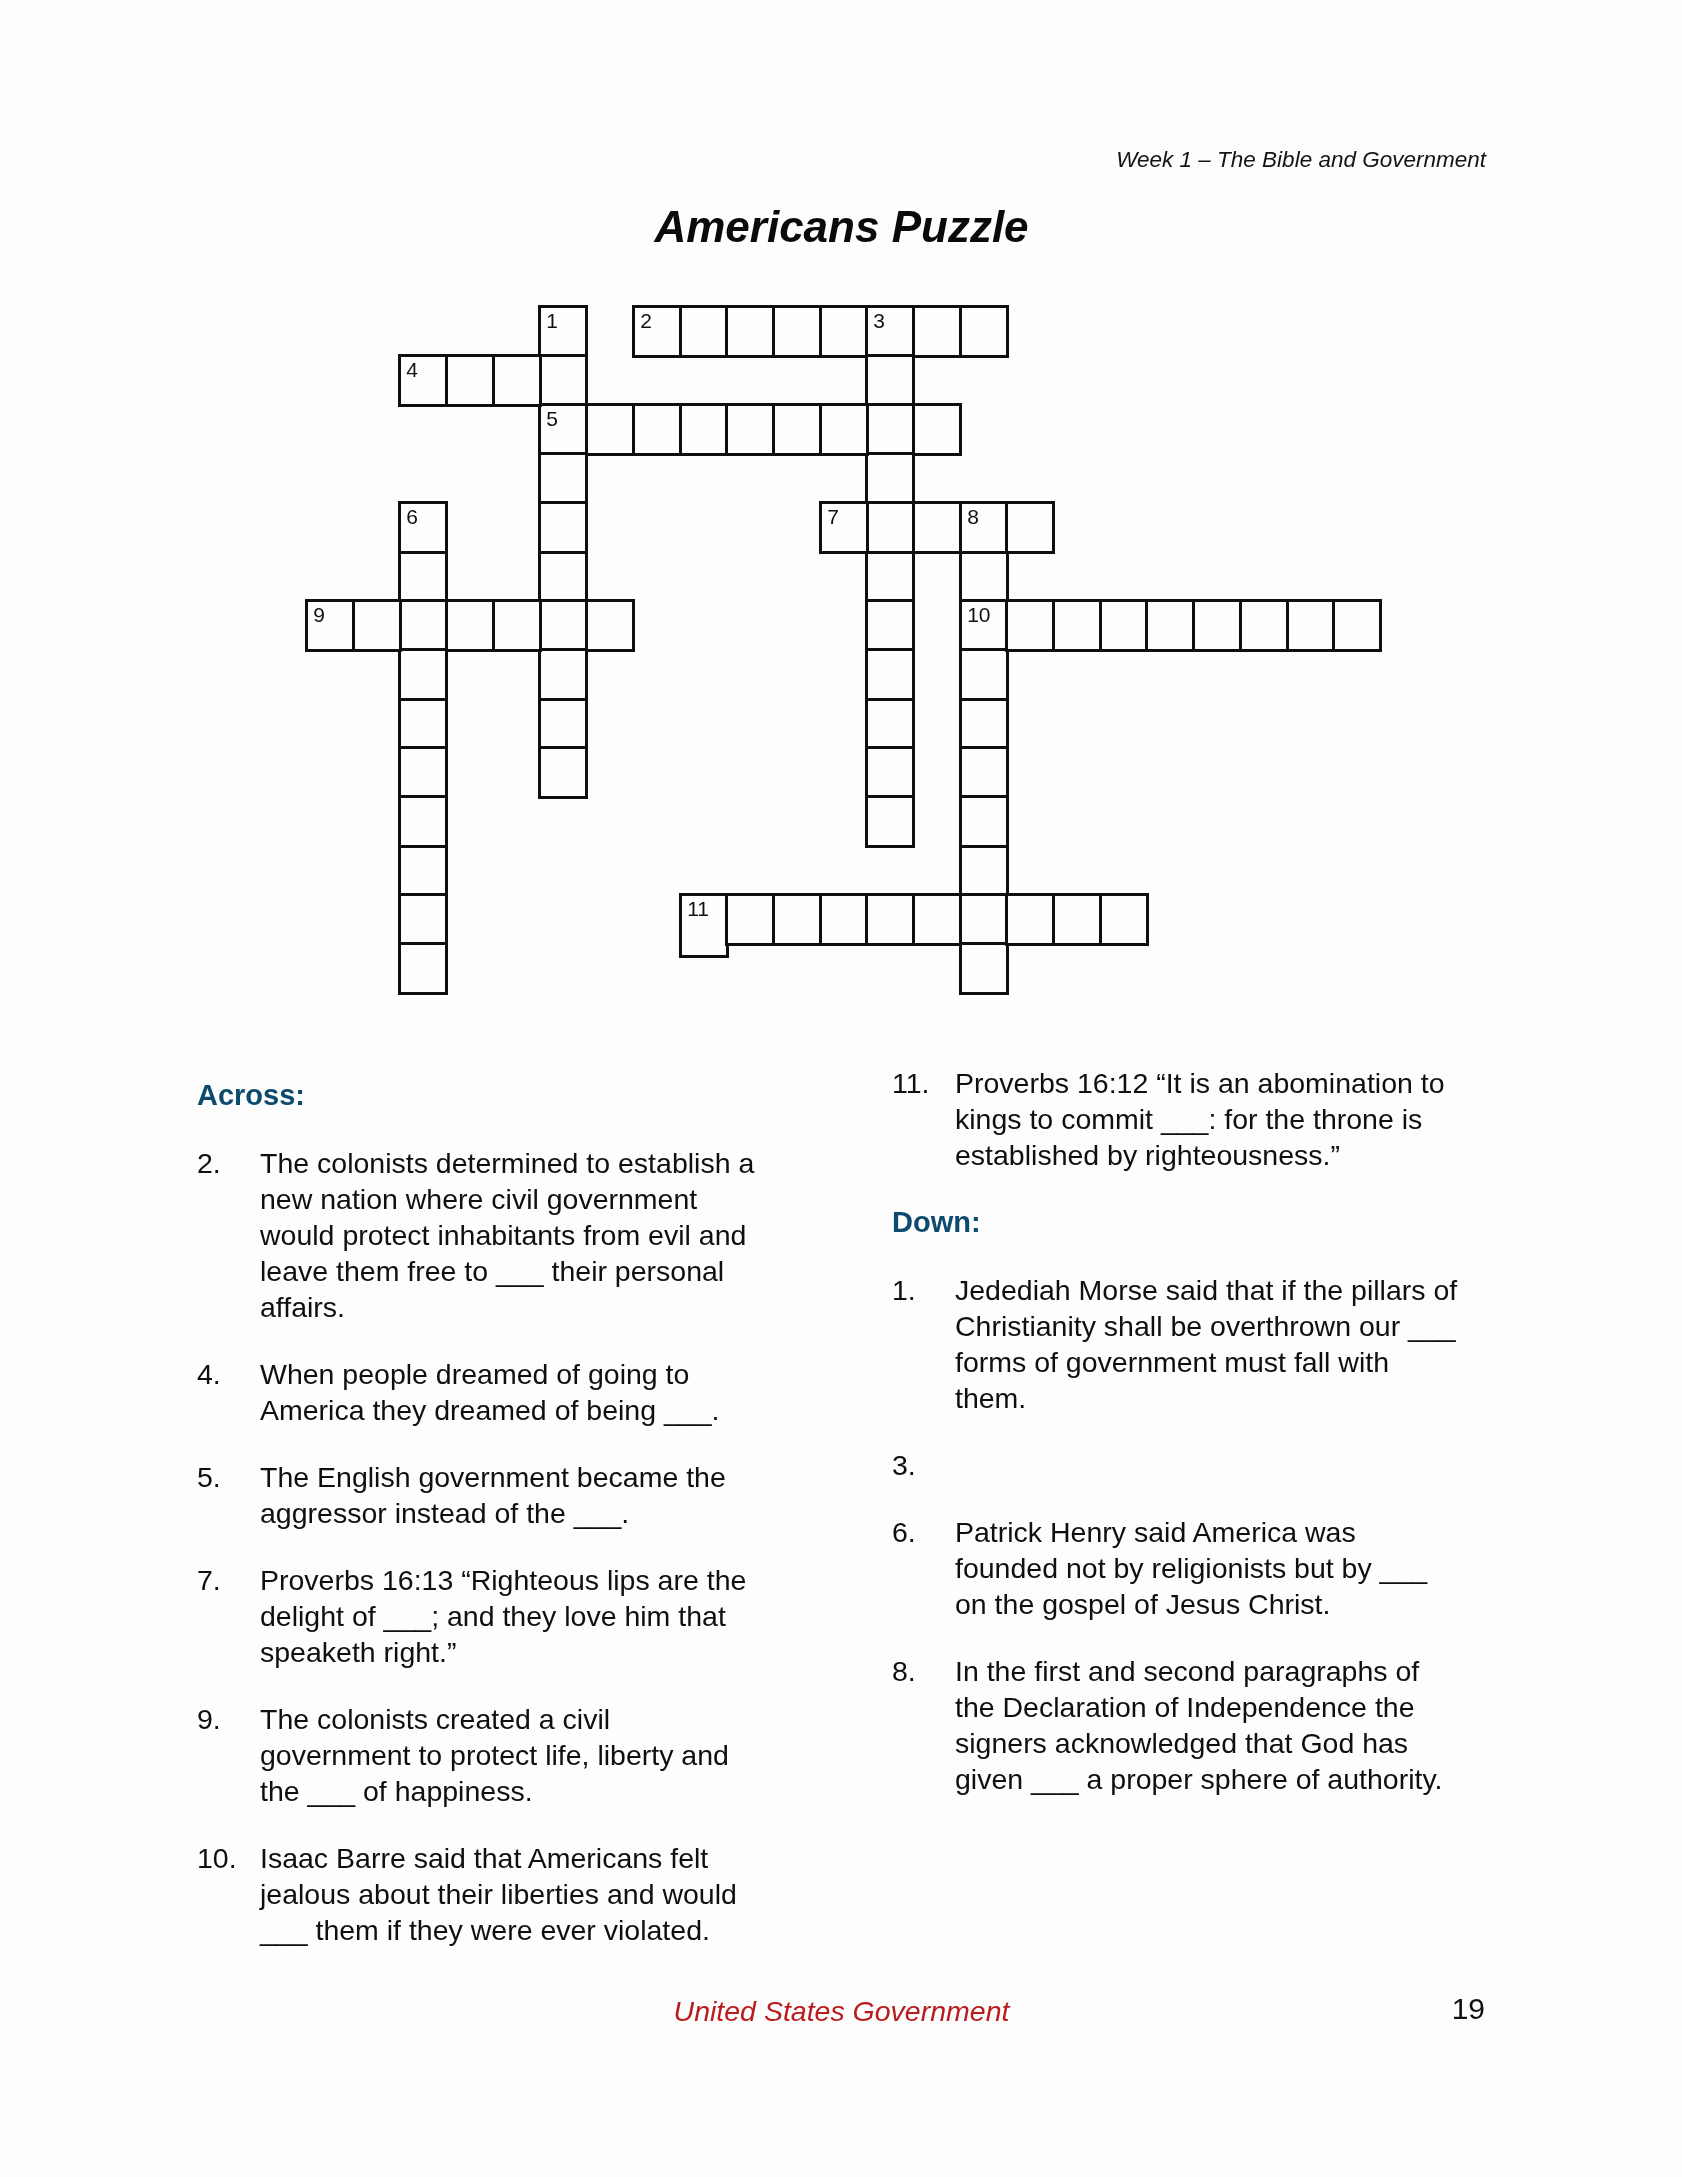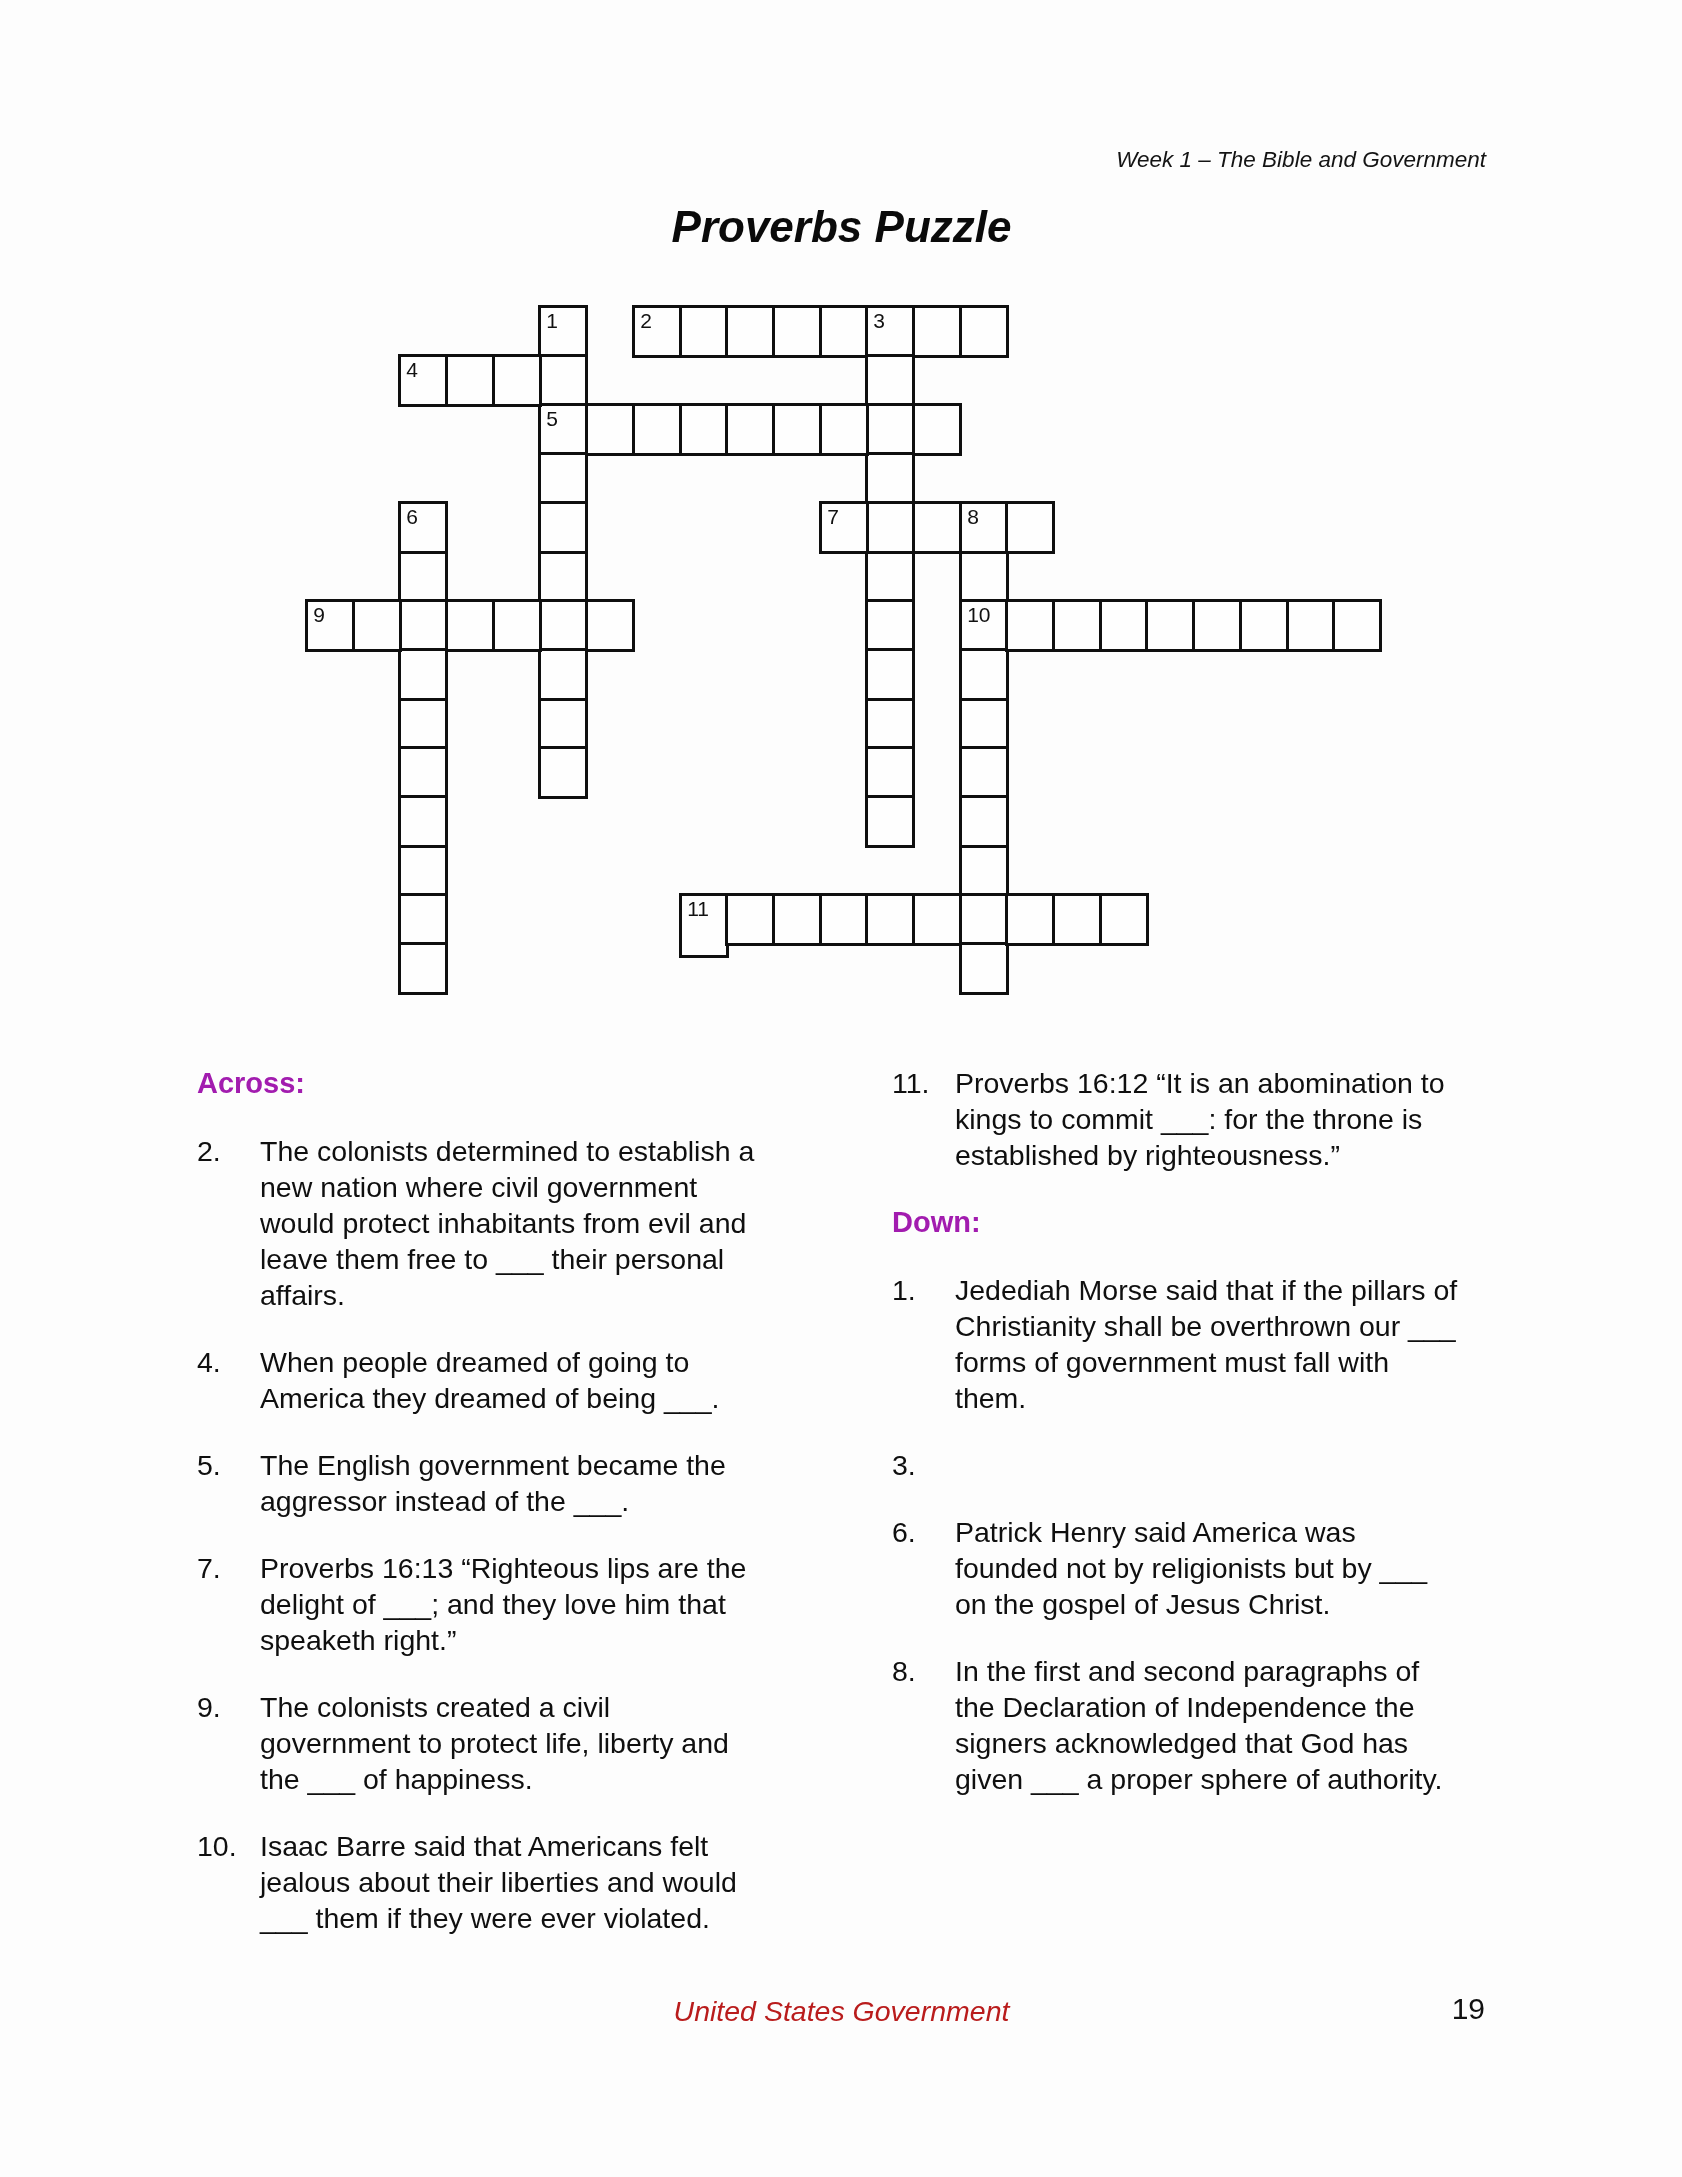--- a/index.html
+++ b/index.html
@@ -38,21 +38,21 @@
   }
   .cell-num {
     position:absolute; left:5.2px; top:0px;
     font-size:21px; line-height:26px; color:#111;
   }
   .clue-col { position:absolute; }
   .col-left  { left:197px; top:1065px; width:640px; }
   .col-right { left:892px; top:1065px; width:605px; }
   .section-heading {
     font-size:29px; font-weight:bold; line-height:36px;
-    margin:0 0 32px 0; color:#a21caf;
+    margin:12px 0 32px 0; color:#0c4a6e;
   }
   .clue {
     display:flex; align-items:flex-start;
     margin:0 0 31px 0;
     font-size:28.5px; line-height:36px; color:#0f0f0f;
   }
   .clue-num { width:63px; flex:none; }
   .clue-text { white-space:pre-line; flex:1; }
   .footer {
     position:absolute; top:1993px; left:0; width:100%;
@@ -64,21 +64,21 @@
     font-size:30px; color:#111; line-height:36px;
   }
 </style>
 </head>
 <body>
 
 <div class="page">
 
   <div class="header">Week 1 – The Bible and Government</div>
 
-  <h1 class="title">Proverbs Puzzle</h1>
+  <h1 class="title">Americans Puzzle</h1>
 
   <div class="grid" id="crossword-grid">
       <div class="cell" style="left: 233px; top: 0px; width: 50px; height: 53px;">
         <span class="cell-num">1</span>
       </div>
       <div class="cell" style="left: 233px; top: 49px; width: 50px; height: 53px;"></div>
       <div class="cell" style="left: 233px; top: 98px; width: 50px; height: 53px;">
         <span class="cell-num">5</span>
       </div>
       <div class="cell" style="left: 233px; top: 147px; width: 50px; height: 53px;"></div>

